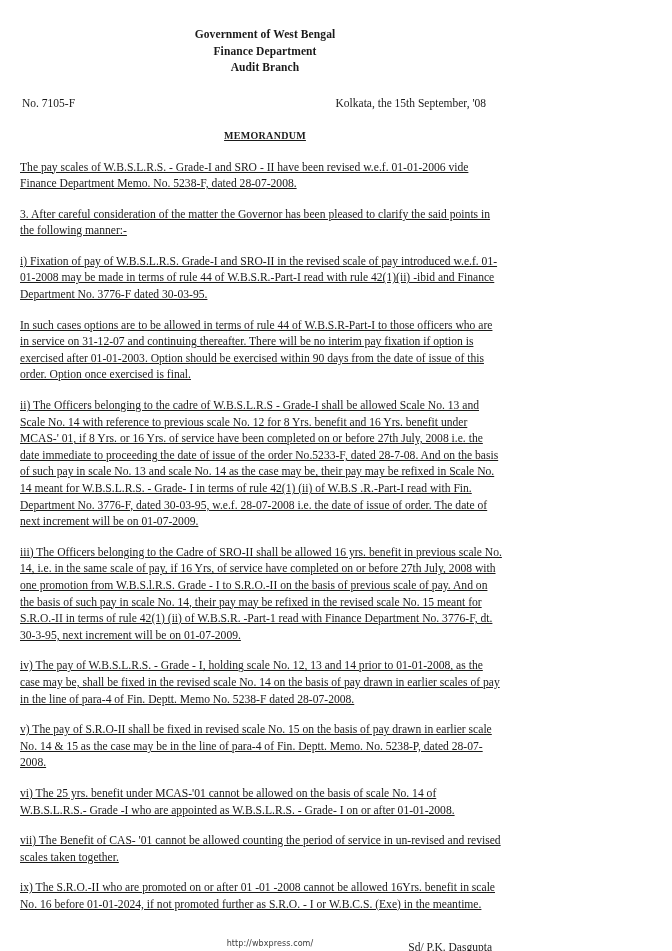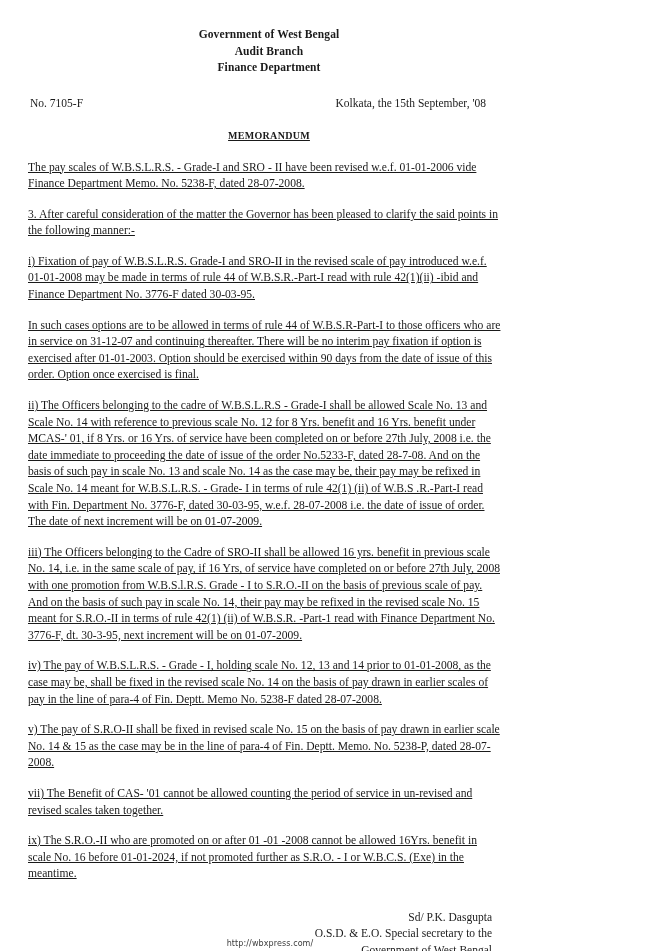--- a/index.html
+++ b/index.html
@@ -12,21 +12,21 @@
     height: 951px;
     font-family: "Liberation Serif", "DejaVu Serif", serif;
     color: #1a1a1a;
     position: relative;
     overflow: hidden;
   }
   .page {
     width: 540px;
     height: 951px;
     box-sizing: border-box;
-    padding: 26px 30px 0 28px;
+    padding: 26px 30px 0 20px;
     position: relative;
   }
   .letterhead {
     text-align: center;
     font-weight: bold;
     font-size: 11.5px;
     line-height: 16.5px;
     letter-spacing: 0.1px;
   }
   .letterhead div { white-space: nowrap; }
@@ -91,42 +91,43 @@
     letter-spacing: 0.1px;
   }
 </style>
 </head>
 <body>
 
 <div class="page">
 
   <div class="letterhead">
     <div>Government of West Bengal</div>
+    <div>Finance Department</div>
     <div>Audit Branch</div>
-    <div>Finance Department</div>
   </div>
 
   <div class="refline">
     <span class="memo-no">No. 7105-F</span>
     <span class="place-date">Kolkata, the 15th September, '08</span>
   </div>
 
   <div class="memo-title-wrap">
     <span class="memo-title">MEMORANDUM</span>
   </div>
 
   <div class="body-block">
     <p class="para">The pay scales of W.B.S.L.R.S. - Grade-I and SRO - II have been revised w.e.f. 01-01-2006 vide Finance Department Memo. No. 5238-F, dated 28-07-2008.</p>
     <p class="para">3. After careful consideration of the matter the Governor has been pleased to clarify the said points in the following manner:-</p>
     <p class="para">i) Fixation of pay of W.B.S.L.R.S. Grade-I and SRO-II in the revised scale of pay introduced w.e.f. 01-01-2008 may be made in terms of rule 44 of W.B.S.R.-Part-I read with rule 42(1)(ii) -ibid and Finance Department No. 3776-F dated 30-03-95.</p>
     <p class="para">In such cases options are to be allowed in terms of rule 44 of W.B.S.R-Part-I to those officers who are in service on 31-12-07 and continuing thereafter. There will be no interim pay fixation if option is exercised after 01-01-2003. Option should be exercised within 90 days from the date of issue of this order. Option once exercised is final.</p>
     <p class="para">ii) The Officers belonging to the cadre of W.B.S.L.R.S - Grade-I shall be allowed Scale No. 13 and Scale No. 14 with reference to previous scale No. 12 for 8 Yrs. benefit and 16 Yrs. benefit under MCAS-' 01, if 8 Yrs. or 16 Yrs. of service have been completed on or before 27th July, 2008 i.e. the date immediate to proceeding the date of issue of the order No.5233-F, dated 28-7-08. And on the basis of such pay in scale No. 13 and scale No. 14 as the case may be, their pay may be refixed in Scale No. 14 meant for W.B.S.L.R.S. - Grade- I in terms of rule 42(1) (ii) of W.B.S .R.-Part-I read with Fin. Department No. 3776-F, dated 30-03-95, w.e.f. 28-07-2008 i.e. the date of issue of order. The date of next increment will be on 01-07-2009.</p>
     <p class="para">iii) The Officers belonging to the Cadre of SRO-II shall be allowed 16 yrs. benefit in previous scale No. 14, i.e. in the same scale of pay, if 16 Yrs, of service have completed on or before 27th July, 2008 with one promotion from W.B.S.l.R.S. Grade - I to S.R.O.-II on the basis of previous scale of pay. And on the basis of such pay in scale No. 14, their pay may be refixed in the revised scale No. 15 meant for S.R.O.-II in terms of rule 42(1) (ii) of W.B.S.R. -Part-1 read with Finance Department No. 3776-F, dt. 30-3-95, next increment will be on 01-07-2009.</p>
     <p class="para">iv) The pay of W.B.S.L.R.S. - Grade - I, holding scale No. 12, 13 and 14 prior to 01-01-2008, as the case may be, shall be fixed in the revised scale No. 14 on the basis of pay drawn in earlier scales of pay in the line of para-4 of Fin. Deptt. Memo No. 5238-F dated 28-07-2008.</p>
     <p class="para">v) The pay of S.R.O-II shall be fixed in revised scale No. 15 on the basis of pay drawn in earlier scale No. 14 &amp; 15 as the case may be in the line of para-4 of Fin. Deptt. Memo. No. 5238-P, dated 28-07-2008.</p>
+    <p class="para">vi) The 25 yrs. benefit under MCAS-'01 cannot be allowed on the basis of scale No. 14 of W.B.S.L.R.S.- Grade -I who are appointed as W.B.S.L.R.S. - Grade- I on or after 01-01-2008.</p>
     <p class="para tight">vii) The Benefit of CAS- '01 cannot be allowed counting the period of service in un-revised and revised scales taken together.</p>
     <p class="para">ix) The S.R.O.-II who are promoted on or after 01 -01 -2008 cannot be allowed 16Yrs. benefit in scale No. 16 before 01-01-2024, if not promoted further as S.R.O. - I or W.B.C.S. (Exe) in the meantime.</p>
   </div>
 
   <div class="signature">
     <div>Sd/ P.K. Dasgupta</div>
     <div>O.S.D. &amp; E.O. Special secretary to the</div>
     <div>Government of West Bengal</div>
     <div>Finance Department</div>
   </div>

